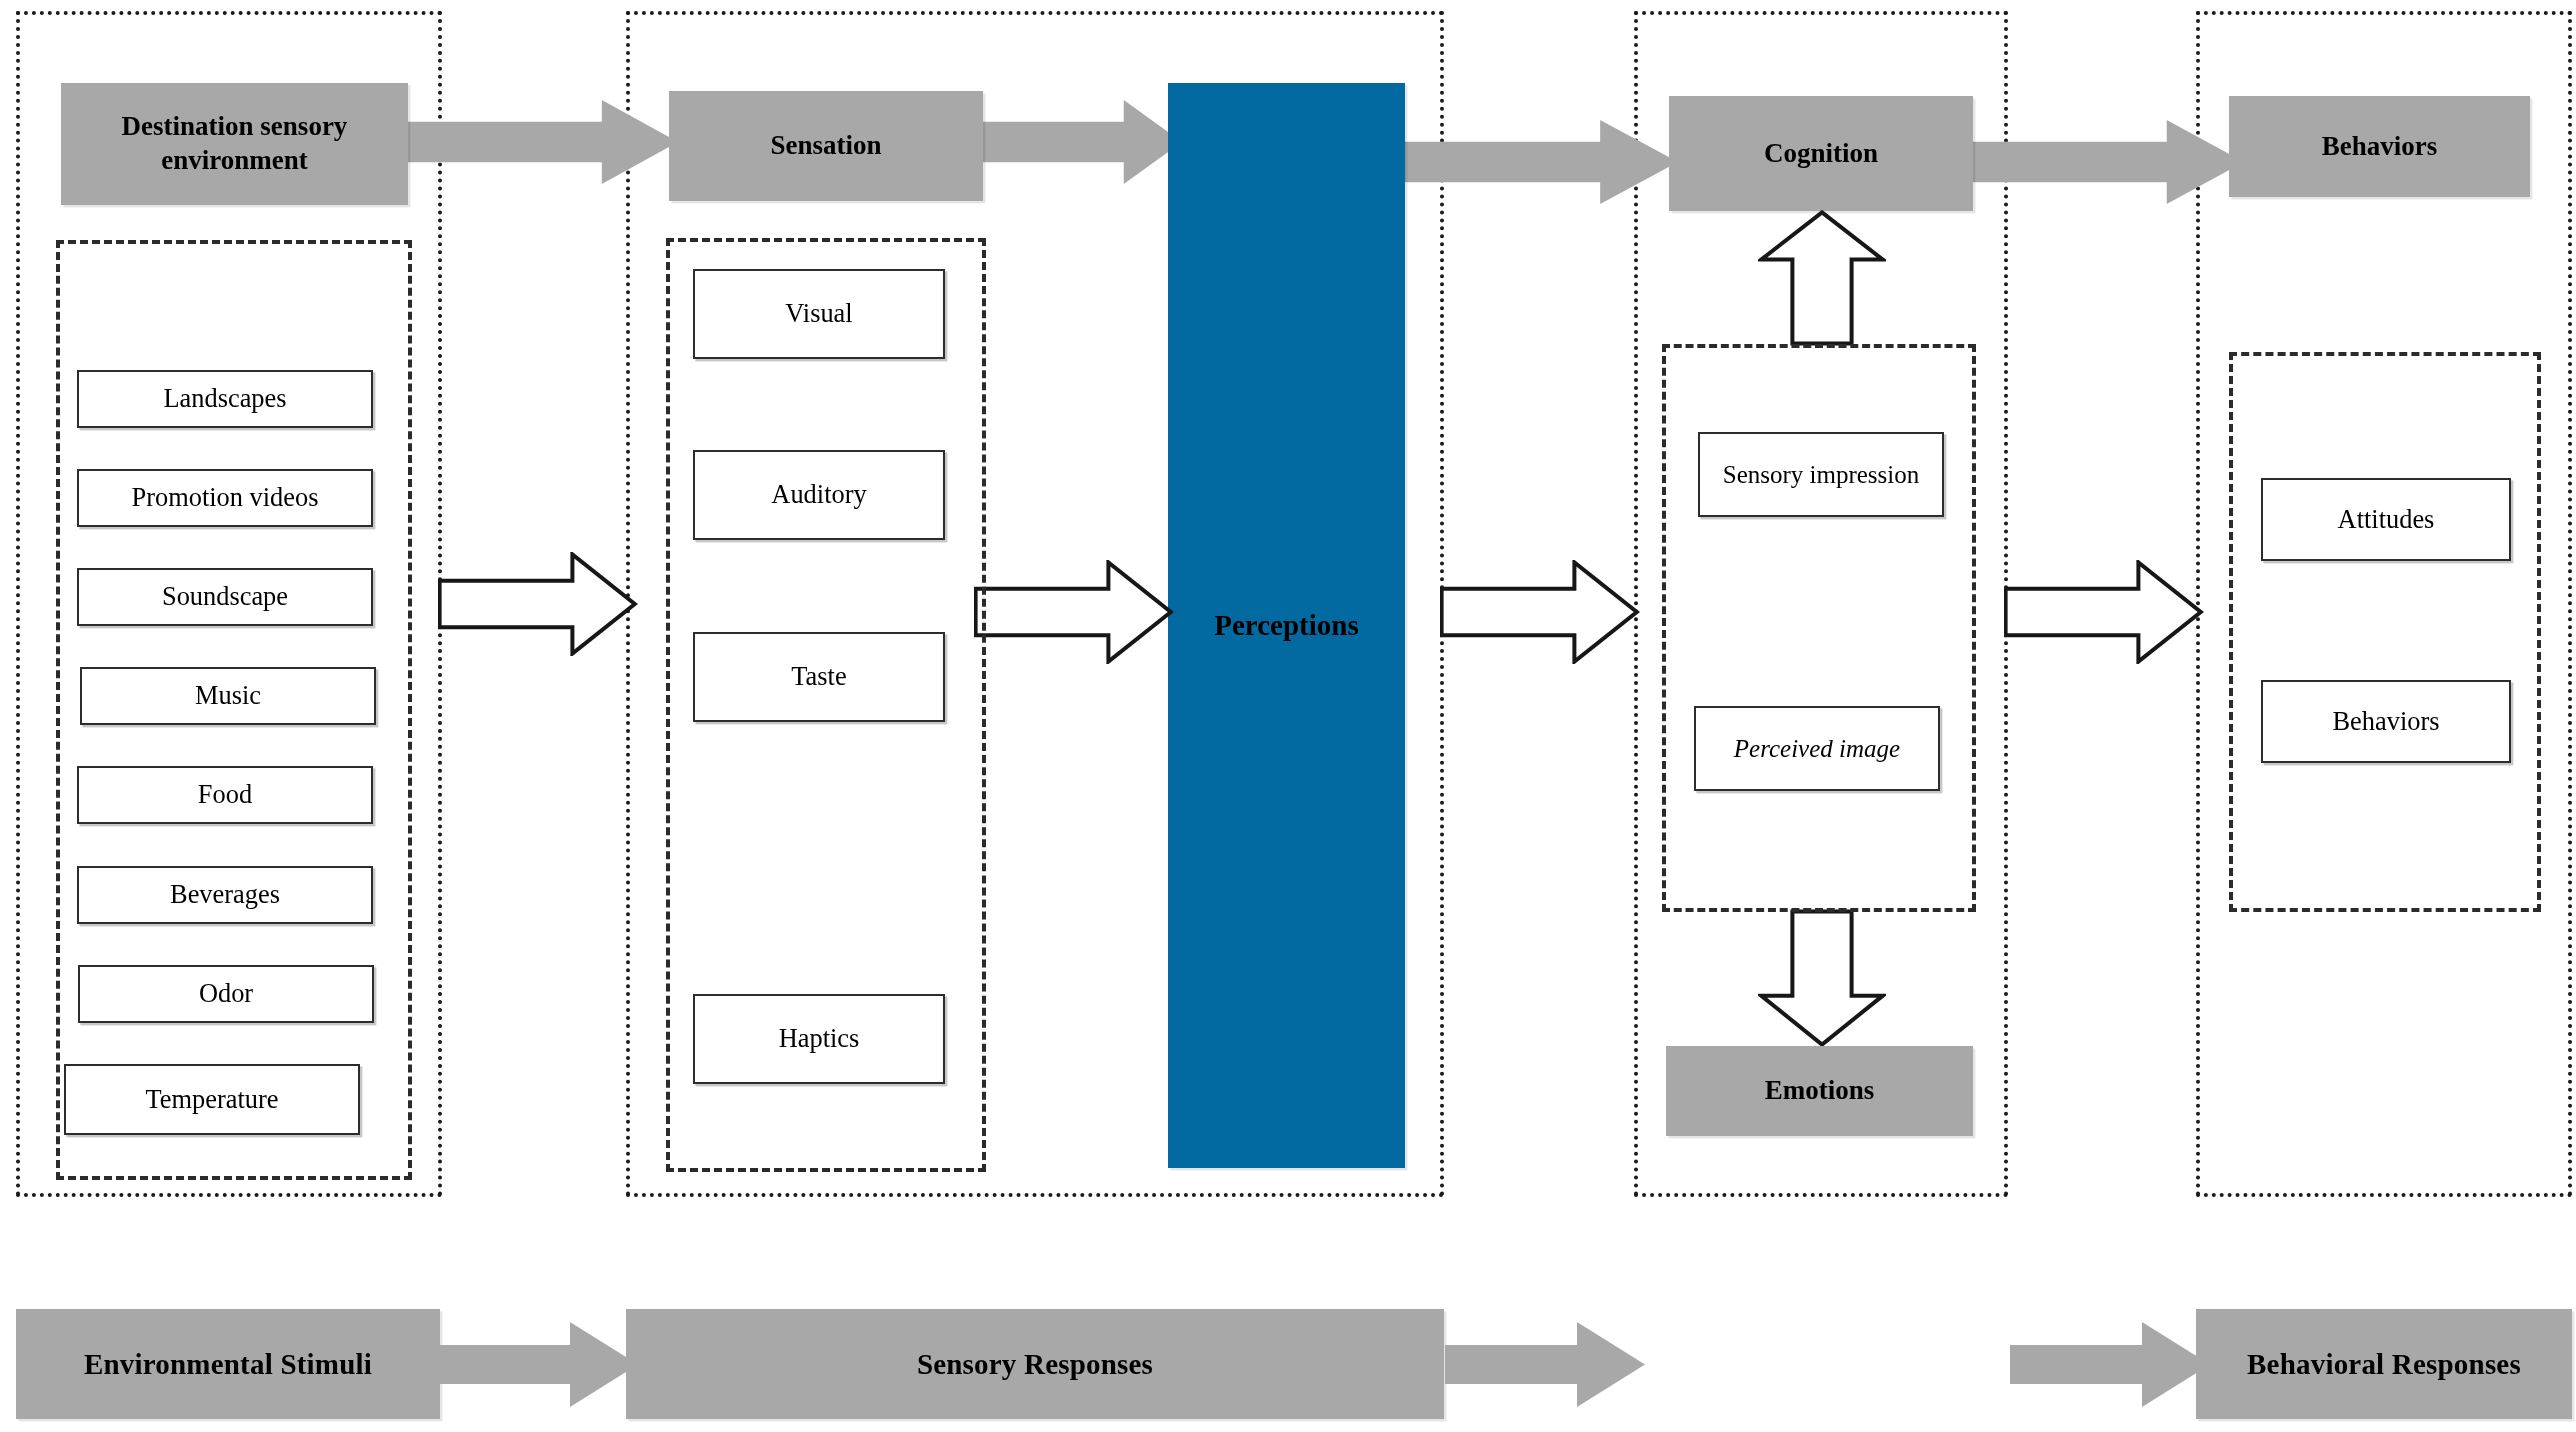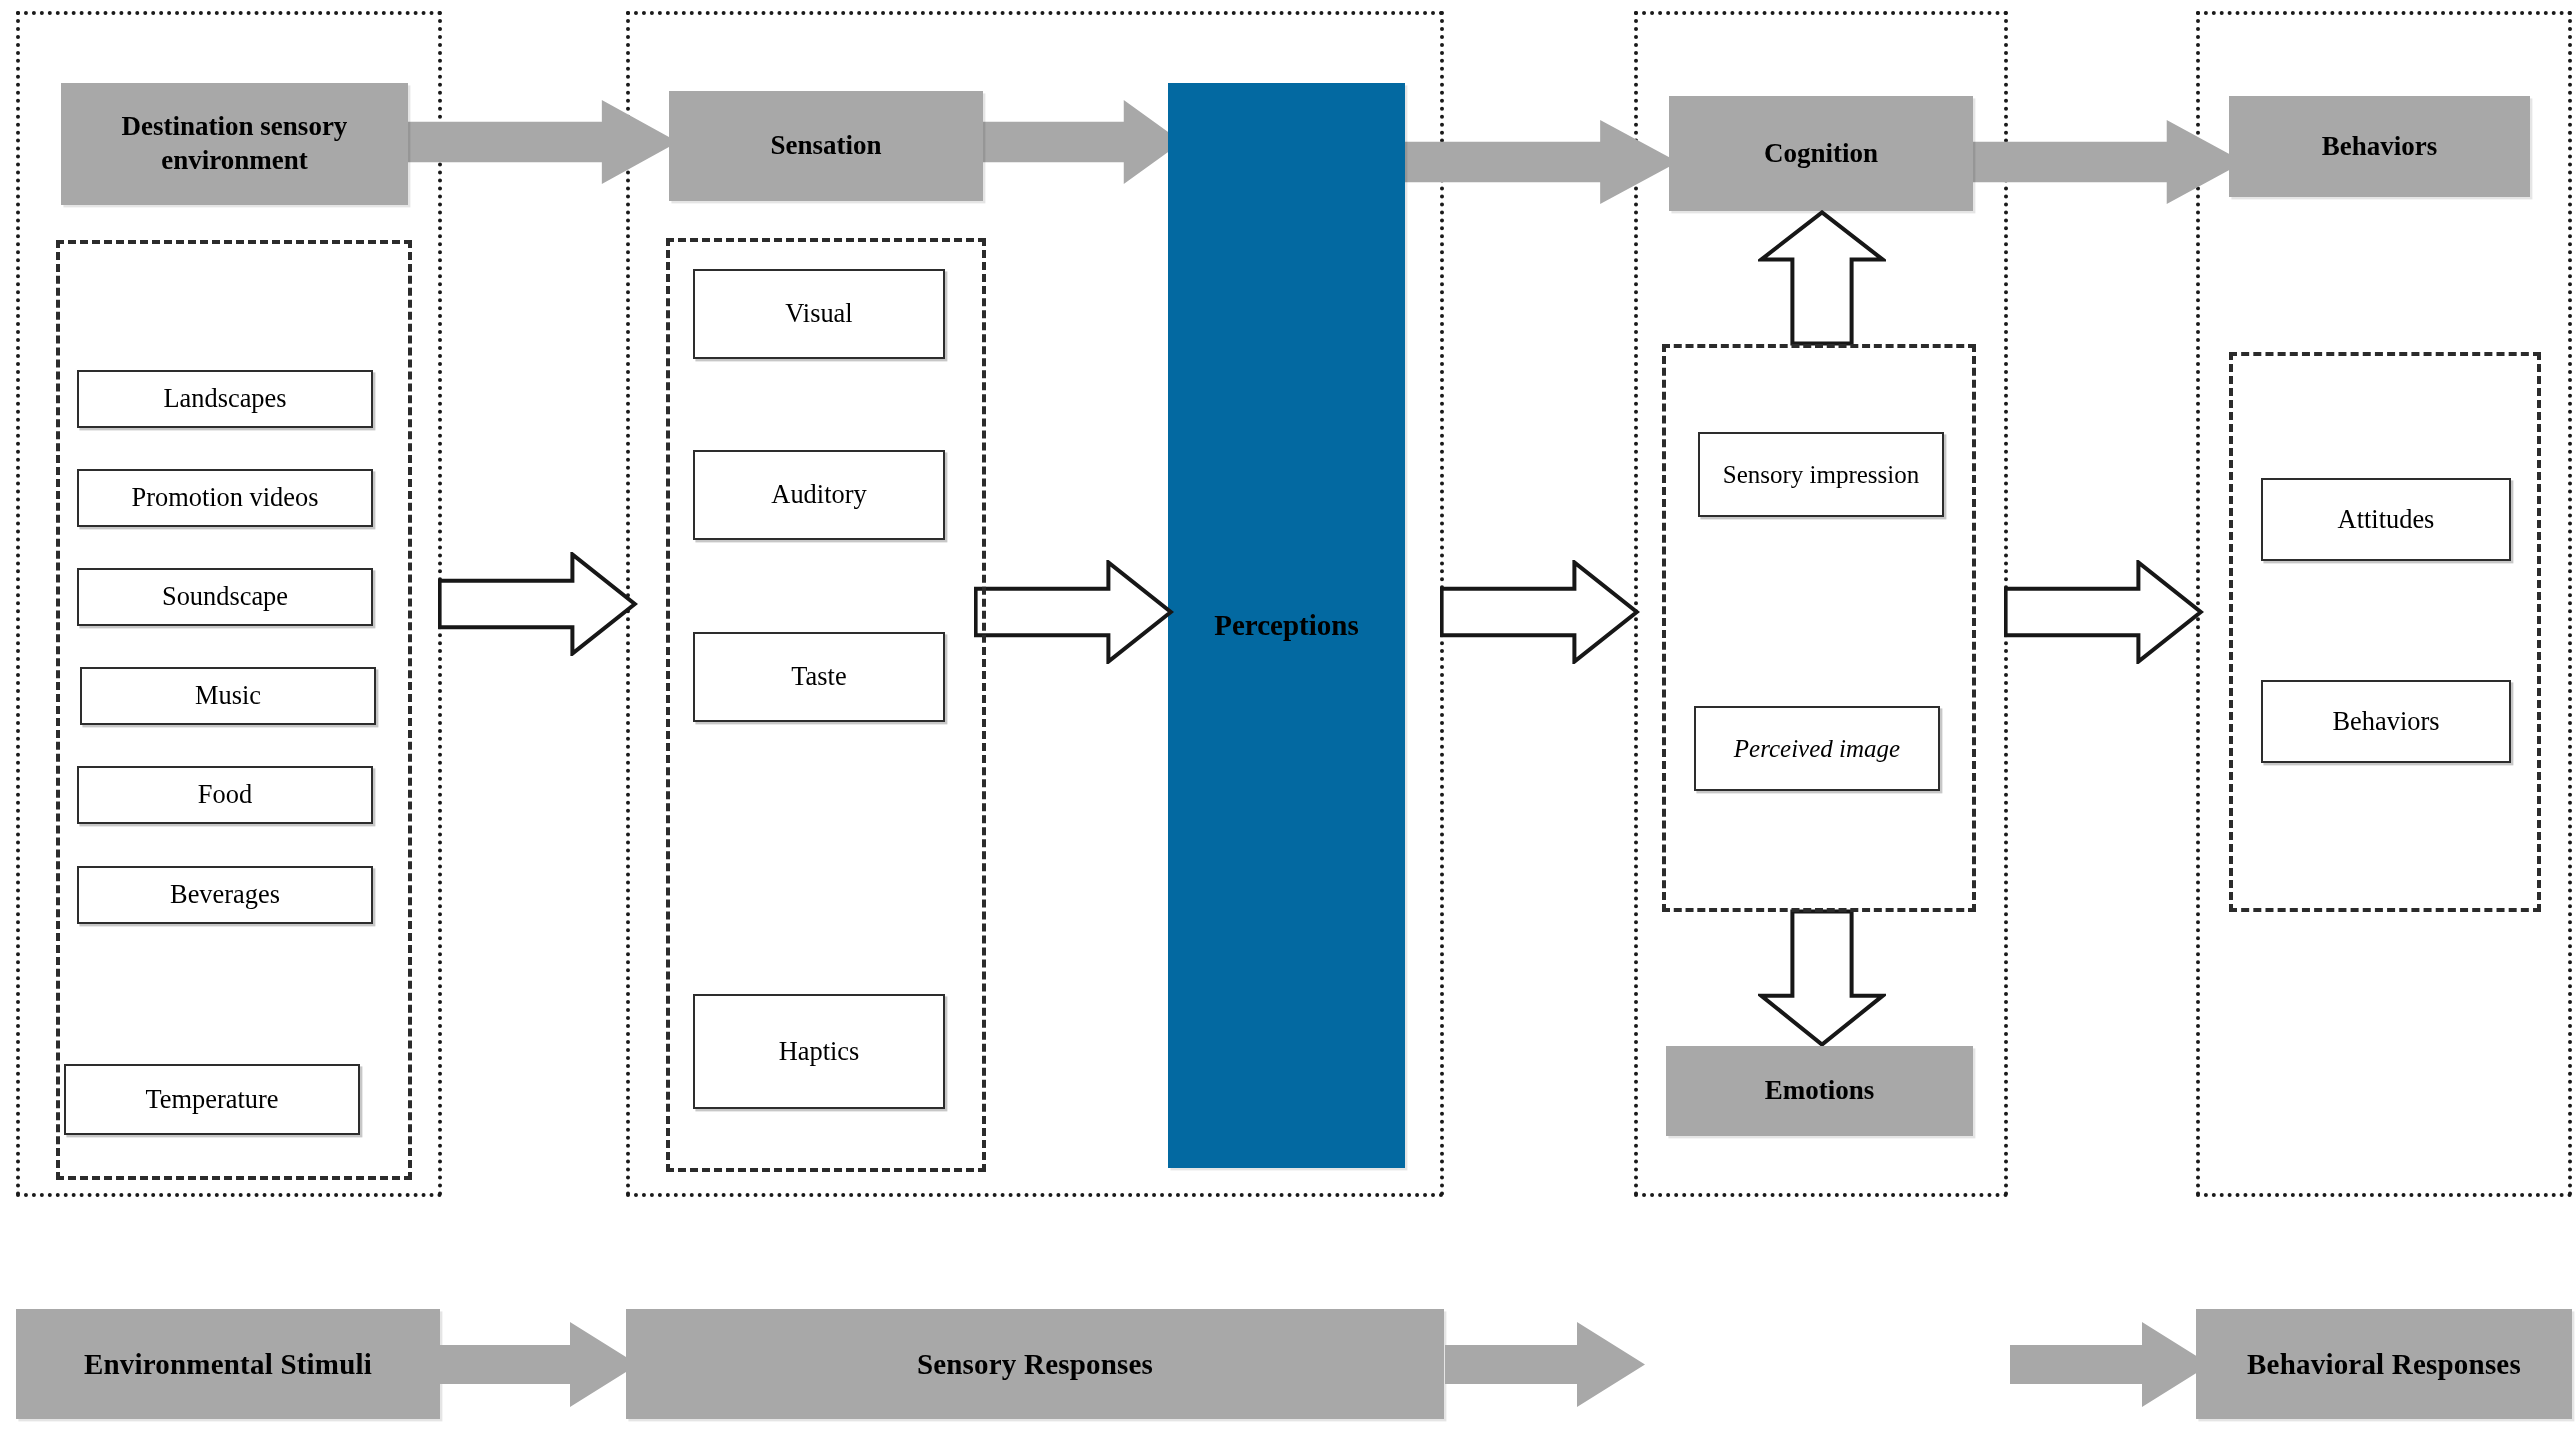--- a/index.html
+++ b/index.html
@@ -132,36 +132,39 @@
     </div>
   <div class="itembox t-item" style="left:77px;top:766px;width:296px;height:58px;">
     <span>Food</span>
     </div>
   <div class="itembox t-item" style="left:80px;top:667px;width:296px;height:58px;">
     <span>Music</span>
     </div>
   <div class="itembox t-item" style="left:77px;top:866px;width:296px;height:58px;">
     <span>Beverages</span>
     </div>
+  <div class="itembox t-item" style="left:78px;top:965px;width:296px;height:58px;">
+    <span>Odor</span>
+    </div>
   <div class="itembox t-item" style="left:64px;top:1064px;width:296px;height:71px;">
     <span>Temperature</span>
     </div>
 
   <div class="dashgroup" style="left:666px;top:238px;width:320px;height:934px;"></div>
 
   <div class="itembox t-item" style="left:693px;top:269px;width:252px;height:90px;">
     <span>Visual</span>
     </div>
   <div class="itembox t-item" style="left:693px;top:450px;width:252px;height:90px;">
     <span>Auditory</span>
     </div>
   <div class="itembox t-item" style="left:693px;top:632px;width:252px;height:90px;">
     <span>Taste</span>
     </div>
-  <div class="itembox t-item" style="left:693px;top:994px;width:252px;height:115px;">
+  <div class="itembox t-item" style="left:693px;top:994px;width:252px;height:90px;">
     <span>Haptics</span>
     </div>
 
   <div class="dashgroup" style="left:1662px;top:344px;width:314px;height:568px;"></div>
 
   <div class="itembox t-item-sm" style="left:1698px;top:432px;width:246px;height:85px;">
     <span>Sensory impression</span>
     </div>
   <div class="itembox t-item-sm" style="left:1694px;top:706px;width:246px;height:85px;font-style:italic;">
     <span>Perceived image</span>

